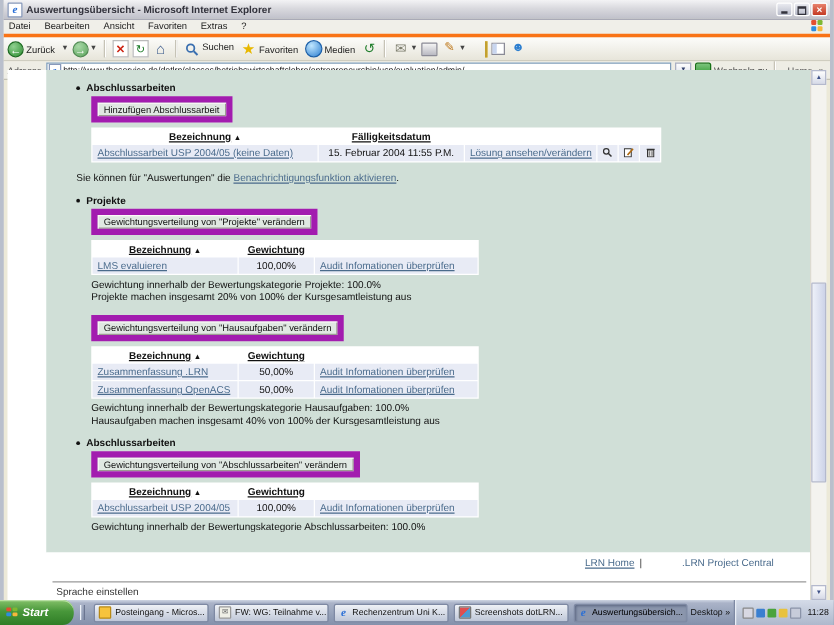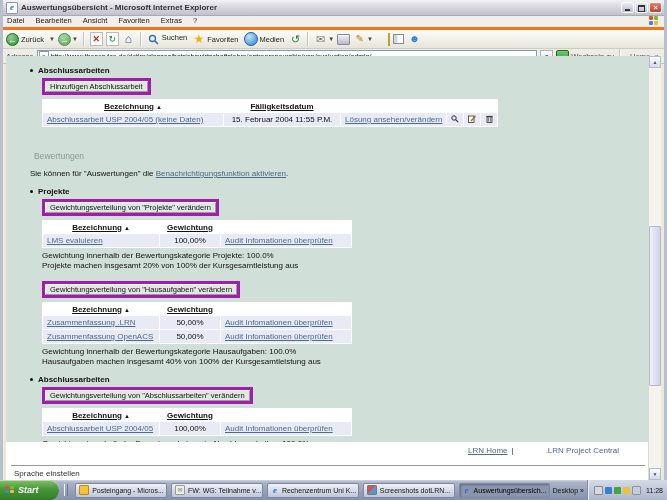--- a/index.html
+++ b/index.html
@@ -55,26 +55,26 @@
   .addr-page-icon{width:8px;height:9px;background:#fff;border:1px solid #8899bb;color:#2a6fd6;
     font:bold italic 7px "Liberation Serif",serif;line-height:8px;text-align:center;flex:0 0 auto;}
   .addr-drop{width:11px;height:11px;background:linear-gradient(#fefefe,#d5d9e8);border:1px solid #aab0c4;
     font-size:5px;color:#33406b;text-align:center;line-height:10px;}
   .go-btn{display:flex;align-items:center;gap:2px;}
   .go-icon{width:11px;height:11px;background:linear-gradient(#7cc47c,#1f8f1f);border:1px solid #157015;border-radius:2px;
     color:#fff;font-size:8px;line-height:10px;text-align:center;}
   .links-label{color:#555;margin-left:4px;}
   .chev{color:#555;font-size:7px;margin:0 2px;}
   
-  .content{position:absolute;top:56px;left:3px;right:3px;bottom:0;background:#fff;overflow:hidden;}
+  .content{position:absolute;top:56px;left:3px;right:3px;bottom:0;background:#fff;overflow:hidden;padding-left:31px;}
   .page-green{background:#d0dfd7;height:386px;box-sizing:border-box;padding:9px 20px 0 24px;overflow:hidden;}
   .bullet-h{font-size:8px;font-weight:bold;color:#111;height:10px;display:flex;align-items:center;}
   .bullet{width:3px;height:3px;border-radius:50%;background:#111;margin:0 5px 0 0;}
   .btn{display:inline-block;font-family:"Liberation Sans",sans-serif;font-size:7.5px;color:#111;
-    background:#e0e8e2;border:3px solid #a21caf;box-shadow:inset 1px 1px 0 #fbfbf8,inset -1px -1px 0 #9c9c93;
+    background:#e0e8e2;border:5px solid #a21caf;box-shadow:inset 1px 1px 0 #fbfbf8,inset -1px -1px 0 #9c9c93;
     padding:1px 5px;margin:2px 0 0 12px;line-height:9px;}
   table.grid{border-collapse:separate;border-spacing:1px;background:#fff;margin:4px 0 0 12px;}
   table.grid th{background:#fff;font-size:8px;font-weight:bold;text-decoration:underline;color:#111;
     padding:1px 4px;text-align:center;white-space:nowrap;height:10px;}
   table.grid th.empty{text-decoration:none;}
   table.grid td{background:#e8ebf5;font-size:8px;color:#111;padding:1px 4px;white-space:nowrap;height:11px;}
   .sort{font-size:6px;text-decoration:none;display:inline-block;margin-left:2px;}
   a.lnk{color:#4a6b8c;text-decoration:underline;cursor:pointer;}
   .cell-center{text-align:center;}
   .icon-cell{width:12px;text-align:center;padding:1px 2px !important;}
@@ -275,21 +275,20 @@
                     <rect x="1" y="2" width="5" height="5.5" fill="#ddd" stroke="#333" stroke-width="0.8"></rect>
                     <line x1="0.3" y1="1.4" x2="6.7" y2="1.4" stroke="#333" stroke-width="1"></line>
                     <line x1="2.4" y1="3" x2="2.4" y2="6.6" stroke="#555" stroke-width="0.7"></line>
                     <line x1="4.6" y1="3" x2="4.6" y2="6.6" stroke="#555" stroke-width="0.7"></line>
                   </svg></span></td>
         </tr>
       </tbody>
         </table>
 
       
-      <div class="sec-head">Bewertungen</div>
       <div class="intro">
         <span>Sie können für "Auswertungen" die </span><a class="lnk">Benachrichtigungsfunktion aktivieren</a><span>.</span>
       </div>
 
       
       <div class="cat">
         <div class="bullet-h">
           <span class="bullet"></span>
           <span>Projekte</span>
         </div>

